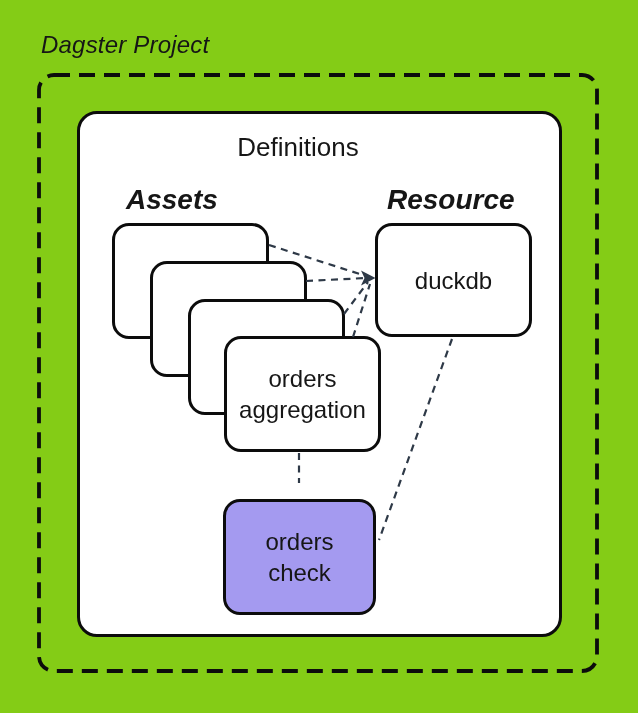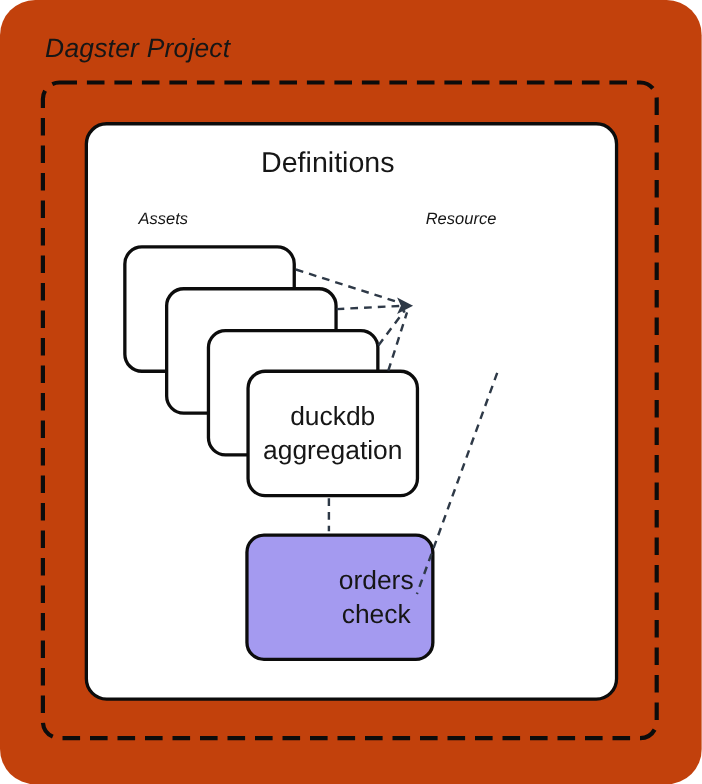--- a/index.html
+++ b/index.html
@@ -1,58 +1,57 @@
 <!DOCTYPE html>
 <html><head>
 <meta charset="utf-8">
 <style>
   html,body{margin:0;padding:0;background:#ffffff;}
   .canvas{
     position:relative;
     width:638px;height:713px;
-    background:#c2410c;
+    background:#84cc16;
     font-family:"Liberation Sans", sans-serif;
     color:#161616;
     overflow:hidden;
-    border-radius:32px;
   }
   .diagram-title{
     position:absolute;left:41px;top:31px;
     font-size:24px;font-style:italic;font-weight:500;
     letter-spacing:.2px;
   }
   .definitions-box{
     position:absolute;left:77px;top:111px;width:485px;height:526px;
     border:3.6px solid #0c0c0c;border-radius:20px;background:#ffffff;
     box-sizing:border-box;
   }
   .definitions-label{
     position:absolute;left:77px;top:132px;width:442px;
     text-align:center;font-size:26px;font-weight:400;
   }
   .section-label{
-    position:absolute;font-size:15px;font-style:italic;font-weight:400;
+    position:absolute;font-size:28px;font-style:italic;font-weight:700;
     line-height:33px;
   }
   .assets-label{left:126px;top:183px;}
   .resource-label{left:387px;top:183px;text-align:center;}
   .asset-check-label{left:139px;top:455px;width:96px;}
   .node{
     position:absolute;width:157px;height:116px;
     border:3.6px solid #0c0c0c;border-radius:17px;background:#ffffff;
     box-sizing:border-box;
     display:flex;align-items:center;justify-content:center;
     text-align:center;font-size:24px;line-height:31px;
   }
   .card1{left:112px;top:223px;}
   .card2{left:150px;top:261px;}
   .card3{left:188px;top:299px;}
   .card4{left:224px;top:336px;}
   .duckdb-box{left:375px;top:223px;height:114px;}
-  .orders-check-box{left:223px;top:485px;width:172px;justify-content:flex-end;}
+  .orders-check-box{left:223px;top:499px;width:153px;}
   .wrap-narrow{display:inline-block;width:100px;}
   .wrap-mid{display:inline-block;width:142px;}
   .connector-layer{
     position:absolute;left:0;top:0;width:638px;height:713px;
     pointer-events:none;
   }
 </style>
 </head>
 <body>
 
@@ -66,23 +65,26 @@
 
   <div class="section-label assets-label">Assets</div>
 
   <div class="section-label resource-label">Resource</div>
 
   <div class="node card1"></div>
   <div class="node card2"></div>
   <div class="node card3"></div>
 
   <div class="node card4">
-    <span class="wrap-mid">duckdb aggregation</span>
+    <span class="wrap-mid">orders aggregation</span>
   </div>
 
+  <div class="node duckdb-box">
+    <span>duckdb</span>
+  </div>
 
 
   <div class="node orders-check-box" style="background: rgb(164, 154, 240);">
     <span class="wrap-narrow">orders check</span>
   </div>
 
   <svg class="connector-layer" width="638" height="713" viewBox="0 0 638 713" xmlns="http://www.w3.org/2000/svg">
     <rect x="39" y="75" width="558" height="596" rx="15" fill="none" stroke="#0c0c0c" stroke-width="3.8" stroke-dasharray="16 9"></rect>
     <g stroke="#2e3947" stroke-width="2.2" stroke-dasharray="7 5.5" fill="none">
       <line x1="269" y1="245" x2="366" y2="276"></line>

